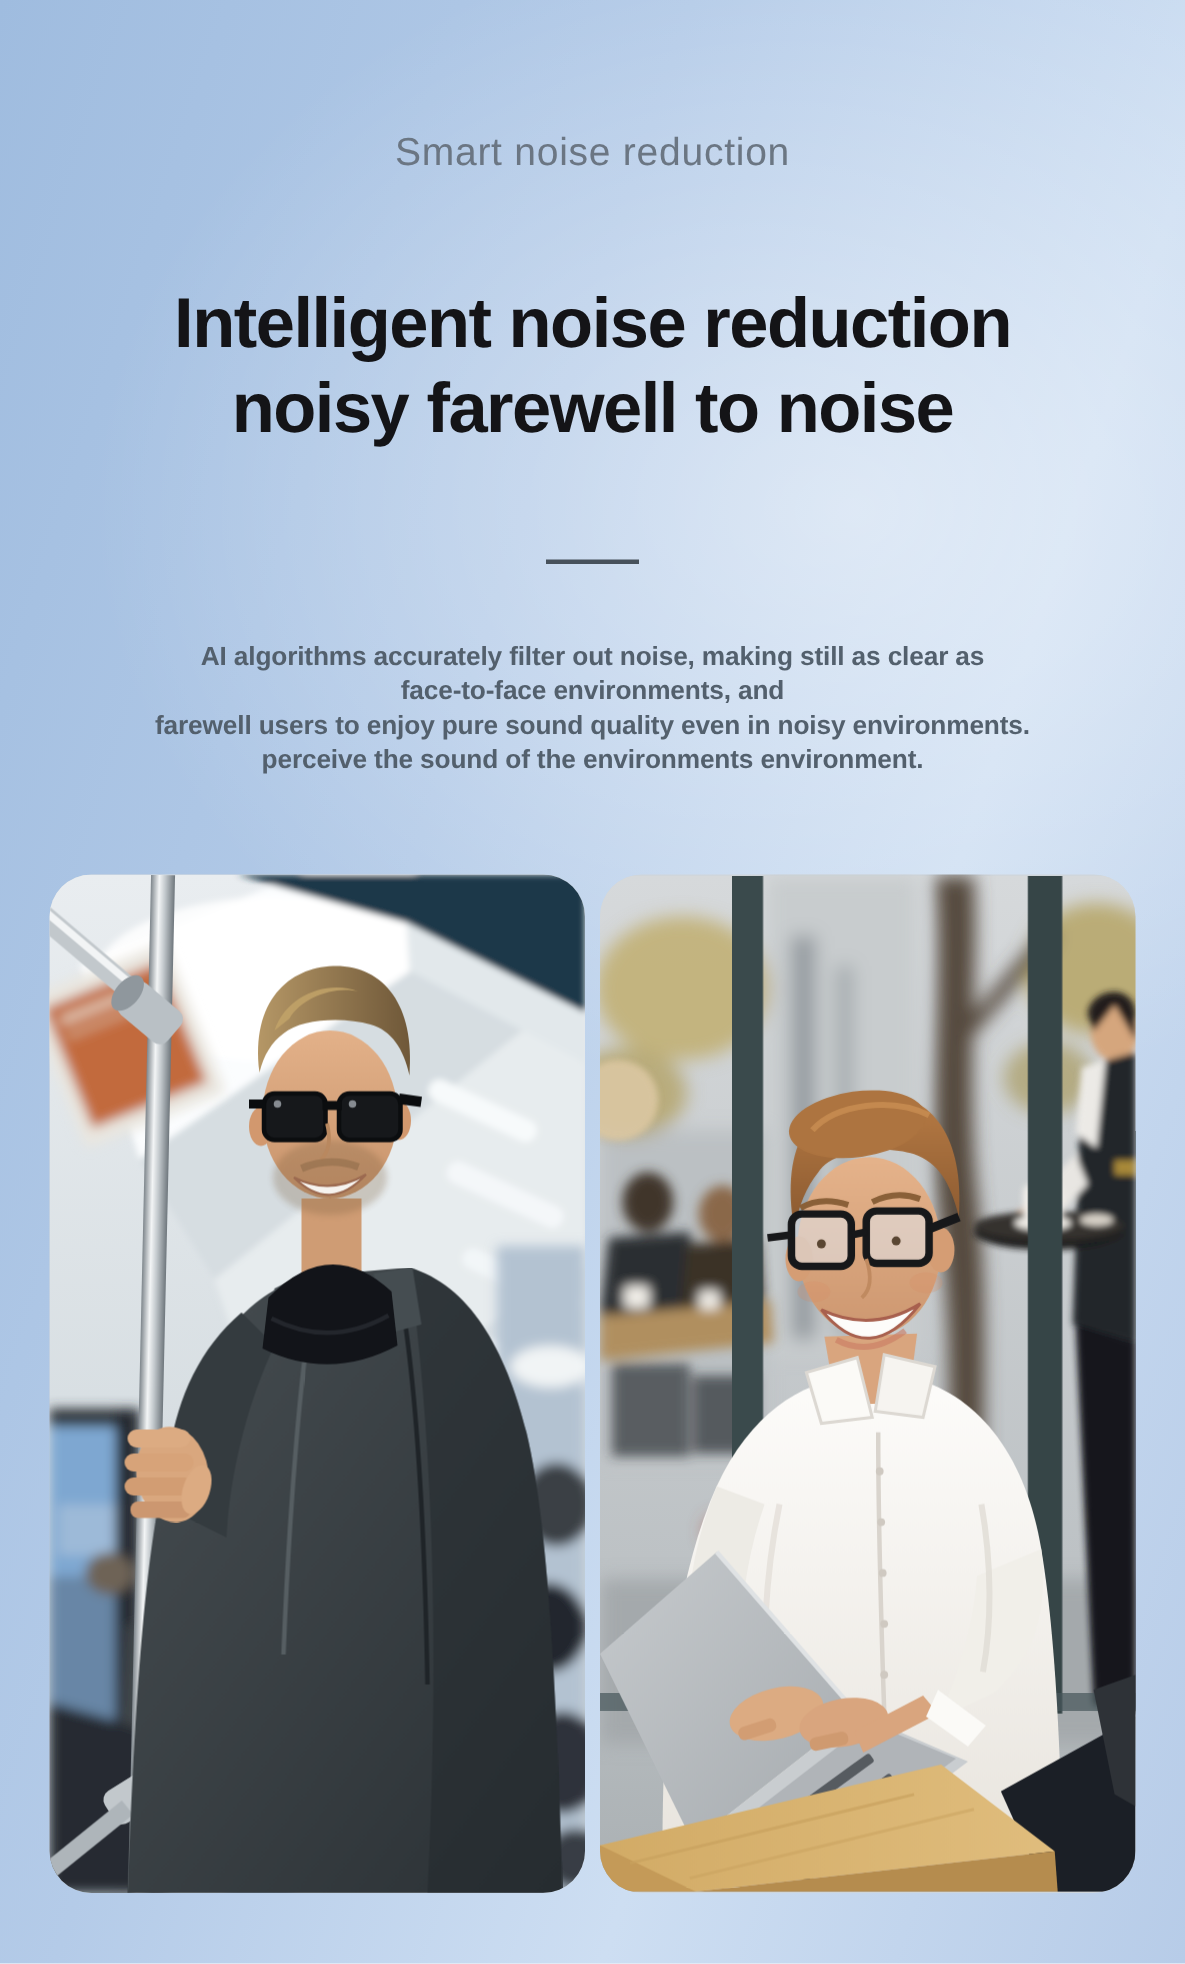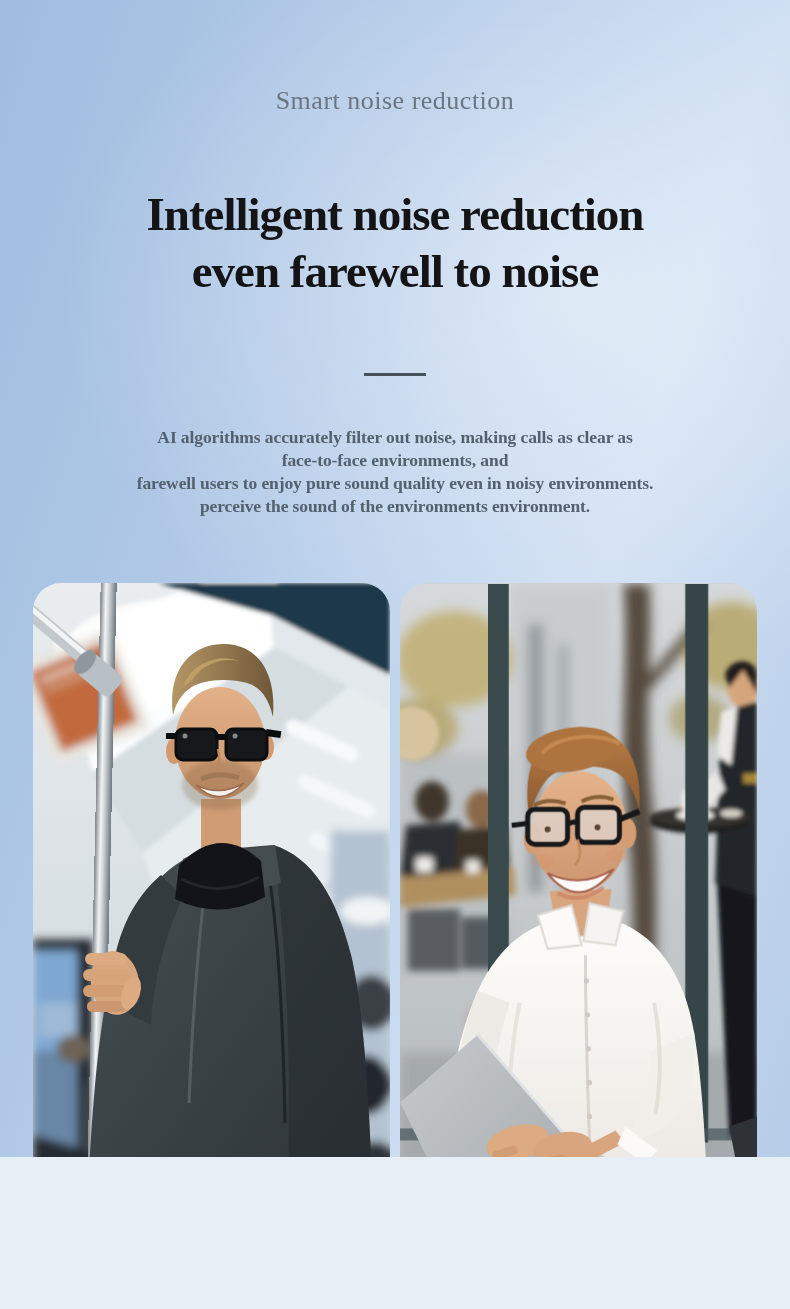--- a/index.html
+++ b/index.html
@@ -1,18 +1,18 @@
 <!DOCTYPE html>
 <html><head>
 <meta charset="utf-8">
 <style>
   html,body{margin:0;padding:0;background:#e8eef6;}
   .page{
-    position:relative;width:790px;height:1157px;overflow:hidden;
-    font-family:Liberation Serif, serif;
+    position:relative;width:790px;height:1309px;overflow:hidden;
+    font-family:Liberation Sans, sans-serif;
     background:
       radial-gradient(ellipse 820px 640px at 72% 26%, rgba(255,255,255,0.45), rgba(255,255,255,0) 62%),
       linear-gradient(108deg,#9fbcdf 0%,#b4cbe8 38%,#cddef2 68%,#b7cce8 100%);
   }
   .tagline{
     position:absolute;top:86px;left:0;width:100%;text-align:center;
     font-size:26px;color:#6b7683;letter-spacing:.5px;
   }
   .heading{
     position:absolute;top:186px;left:0;width:100%;text-align:center;
@@ -36,27 +36,27 @@
 </style>
 </head>
 <body>
 
 <div class="page">
 
   <div class="tagline">Smart noise reduction</div>
 
   <div class="heading">
     <div>Intelligent noise reduction</div>
-    <div>even farewell to noise</div>
+    <div>noisy farewell to noise</div>
   </div>
 
   <div class="divider"></div>
 
   <div class="paragraph">
-    <div>AI algorithms accurately filter out noise, making calls as clear as</div>
+    <div>AI algorithms accurately filter out noise, making still as clear as</div>
     <div>face-to-face environments, and</div>
     <div>farewell users to enjoy pure sound quality even in noisy environments.</div>
     <div>perceive the sound of the environments environment.</div>
   </div>
 
   <div class="photos">
 
     <figure class="photo" style="margin:0" role="img" aria-label="Man wearing smart audio sunglasses holding a rail inside a subway train">
       <svg viewBox="0 0 357 679" xmlns="http://www.w3.org/2000/svg">
         <defs>

